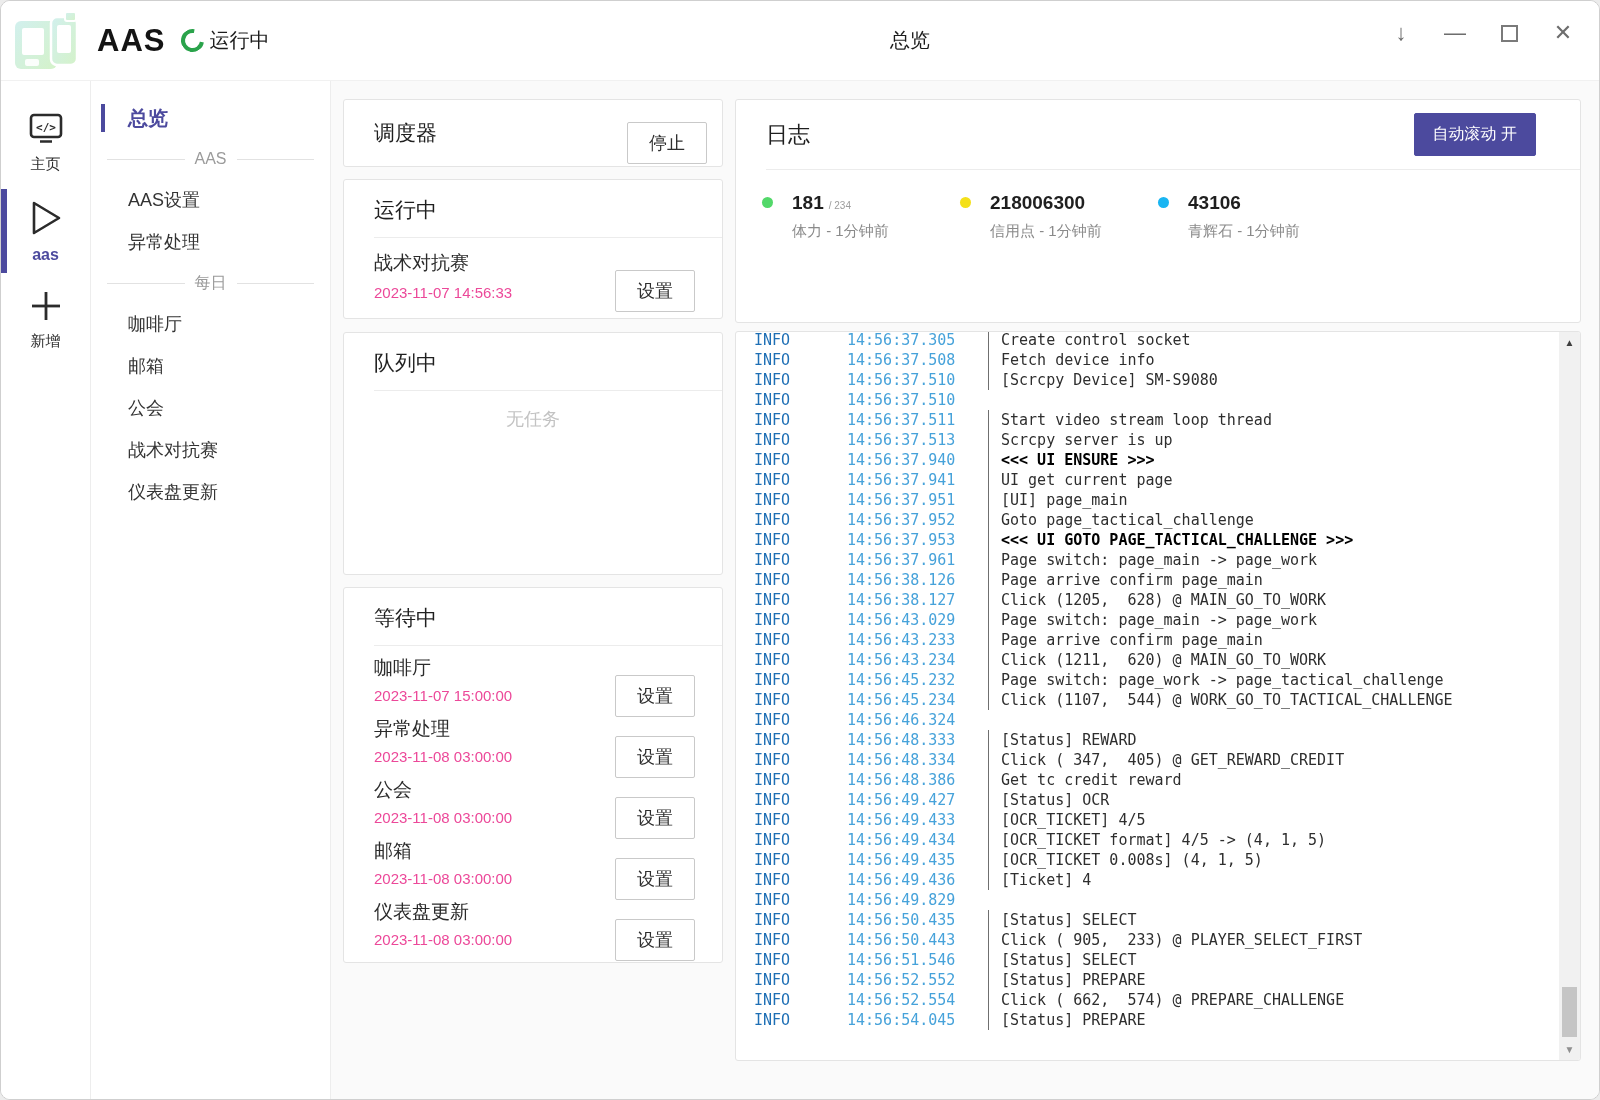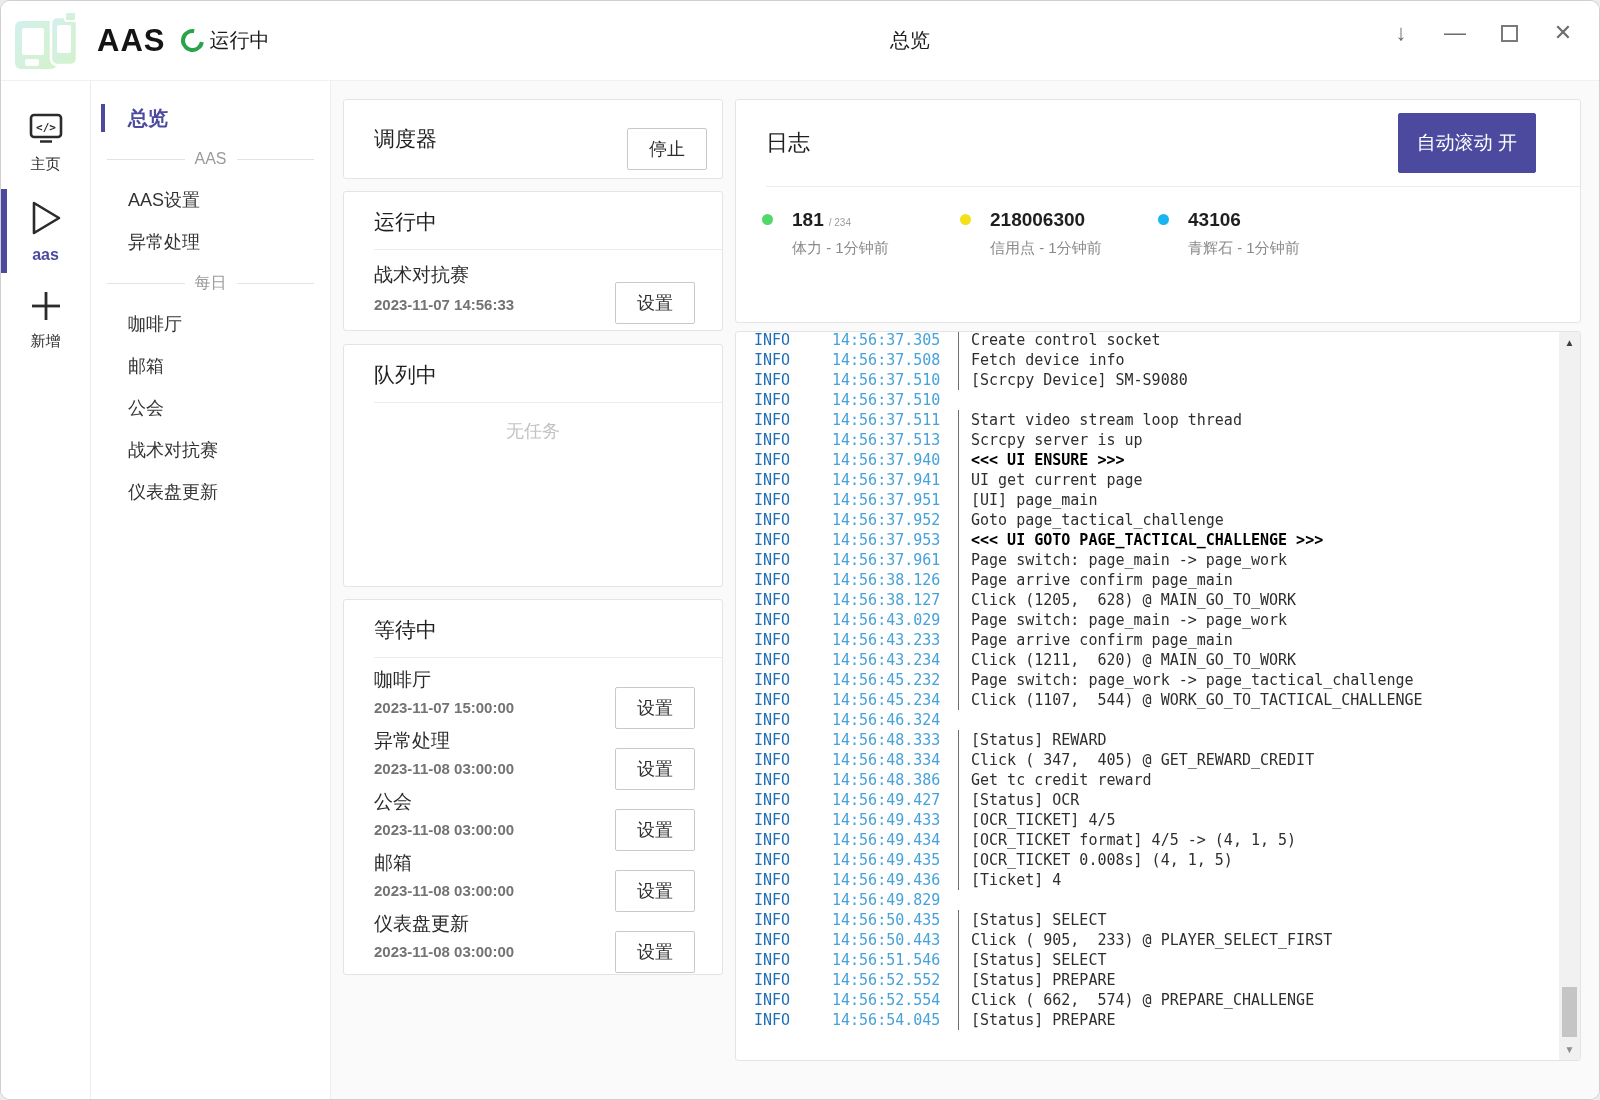--- a/index.html
+++ b/index.html
@@ -50,31 +50,31 @@
   .main { flex:1; background:#fafafa; padding:18px 18px 0 12px; display:flex; gap:12px; min-width:0; }
   .col-left { flex:0 0 380px; display:flex; flex-direction:column; }
   .col-right { flex:1; display:flex; flex-direction:column; min-width:0; }
 
   .card { background:#fff; border:1px solid #e4e4e4; border-radius:3px; }
   .card-title { font-size:21px; color:#1f1f1f; }
   .card-head { margin-left:30px; padding:16px 0 13px; border-bottom:1px solid #ececec; }
 
   .btn { background:#fff; border:1px solid #c9c9c9; border-radius:2px; font-size:18px; color:#2e2e2e;
          padding:8px 21px; font-family:inherit; cursor:pointer;margin-top:20px; }
-  .btn-primary { background:#4c4a9e; border:1px solid #4c4a9e; color:#fff; font-size:19px;
-         padding:16px 18px; border-radius:2px; font-family:inherit; cursor:pointer; }
-
-  .sched { height:80px; display:flex; align-items:center; justify-content:space-between;
+  .btn-primary { background:#4c4a9e; border:1px solid #4c4a9e; color:#fff; font-size:16px;
+         padding:10px 18px; border-radius:2px; font-family:inherit; cursor:pointer; }
+
+  .sched { height:68px; display:flex; align-items:center; justify-content:space-between;
            padding:0 15px 0 30px; margin-bottom:12px; }
 
   .running { height:140px; margin-bottom:13px; }
   .task-row { display:flex; justify-content:space-between; align-items:flex-start;
               padding:12px 27px 0 30px; }
   .task-name { font-size:19px; color:#2b2b2b; }
-  .task-time { font-size:15px; font-weight:bold; color:#737373; margin-top:8px; }
+  .task-time { font-size:15px; font-weight:normal; color:#ec4899; margin-top:8px; }
 
   .queue { height:243px; margin-bottom:12px; }
   .empty { text-align:center; color:#c3c3c3; font-size:18px; padding-top:16px; }
 
   .waiting { height:376px; }
   .waiting .task-row { height:61px; padding:9px 27px 0 30px; }
   .waiting .task-time { margin-top:6px; }
 
   
   .log-head-card { height:224px; margin-bottom:8px; }
@@ -84,21 +84,21 @@
   .stats { display:flex; padding:22px 0 0 26px; }
   .stat { position:relative; padding-left:30px; min-width:198px; }
   .dot { position:absolute; left:0; top:5px; width:11px; height:11px; border-radius:50%; background:#999; }
   .stat-val { font-size:19px; font-weight:bold; color:#1f1f1f; }
   .stat-total { font-size:10px; color:#9c9c9c; font-weight:normal; margin-left:5px; }
   .stat-label { font-size:15px; color:#8a8a8a; margin-top:8px; font-weight:500; }
 
   .log-panel { height:730px; position:relative; overflow:hidden; padding:8px 34px 8px 18px; }
   .log-lines { margin-top:-10px; font-family:"DejaVu Sans Mono","Liberation Mono",monospace;
                font-size:15px; line-height:20px; color:#2e2e2e; }
-  .log-line { display:flex; white-space:pre; }
+  .log-line { display:flex; white-space:pre;gap:15px; }
   .lvl { flex:0 0 78px; color:#1e6fb5; }
   .ts  { flex:0 0 126px; color:#46a2da; }
   .msg { flex:1; border-left:1px solid #6f6f6f; padding-left:12px; overflow:hidden; }
   .log-line.b .msg { font-weight:bold; color:#000; }
 
   .vscroll { position:absolute; top:0; right:0; bottom:0; width:21px; background:#f1f1f1; }
   .sb-up   { position:absolute; top:5px; left:0; right:0; text-align:center; color:#3f3f3f; font-size:10px; }
   .sb-down { position:absolute; bottom:5px; left:0; right:0; text-align:center; color:#8f8f8f; font-size:10px; }
   .sb-thumb{ position:absolute; bottom:23px; left:3px; width:15px; height:50px; background:#c5c5c5; }
 </style>

